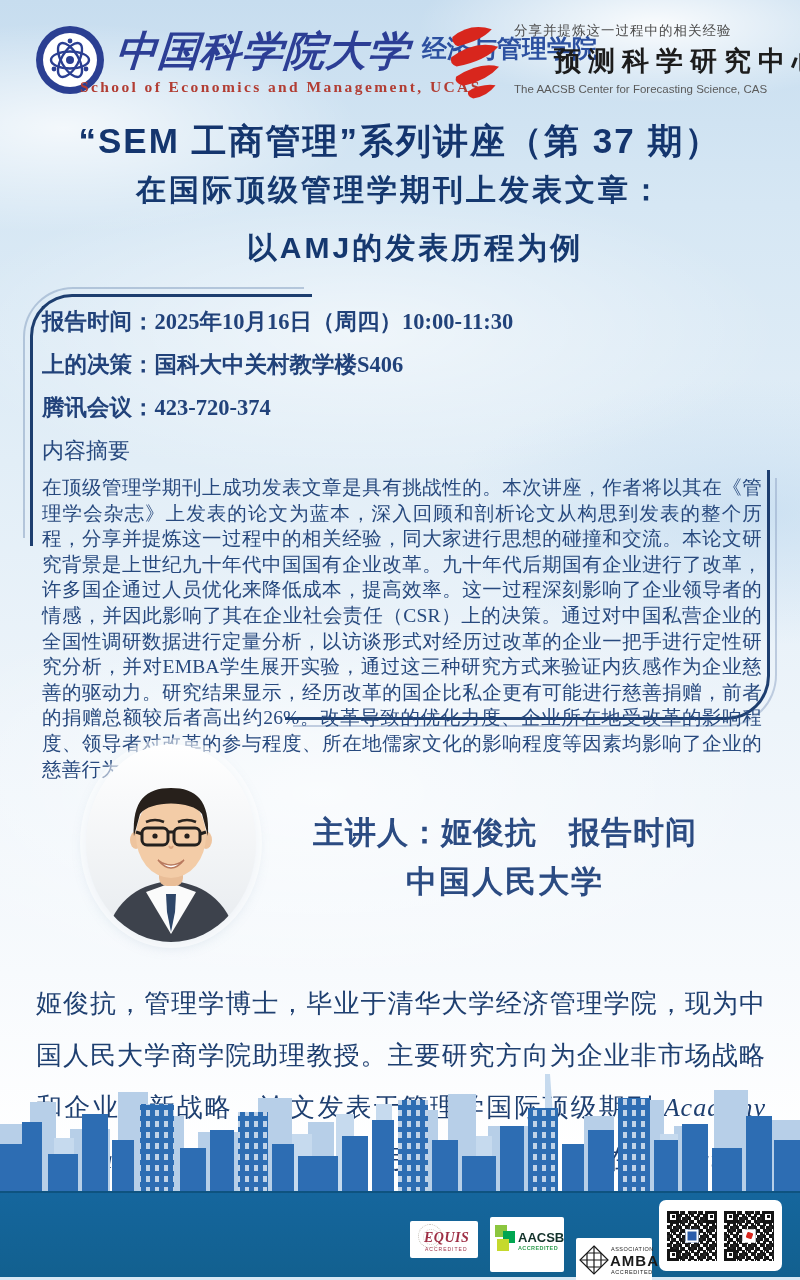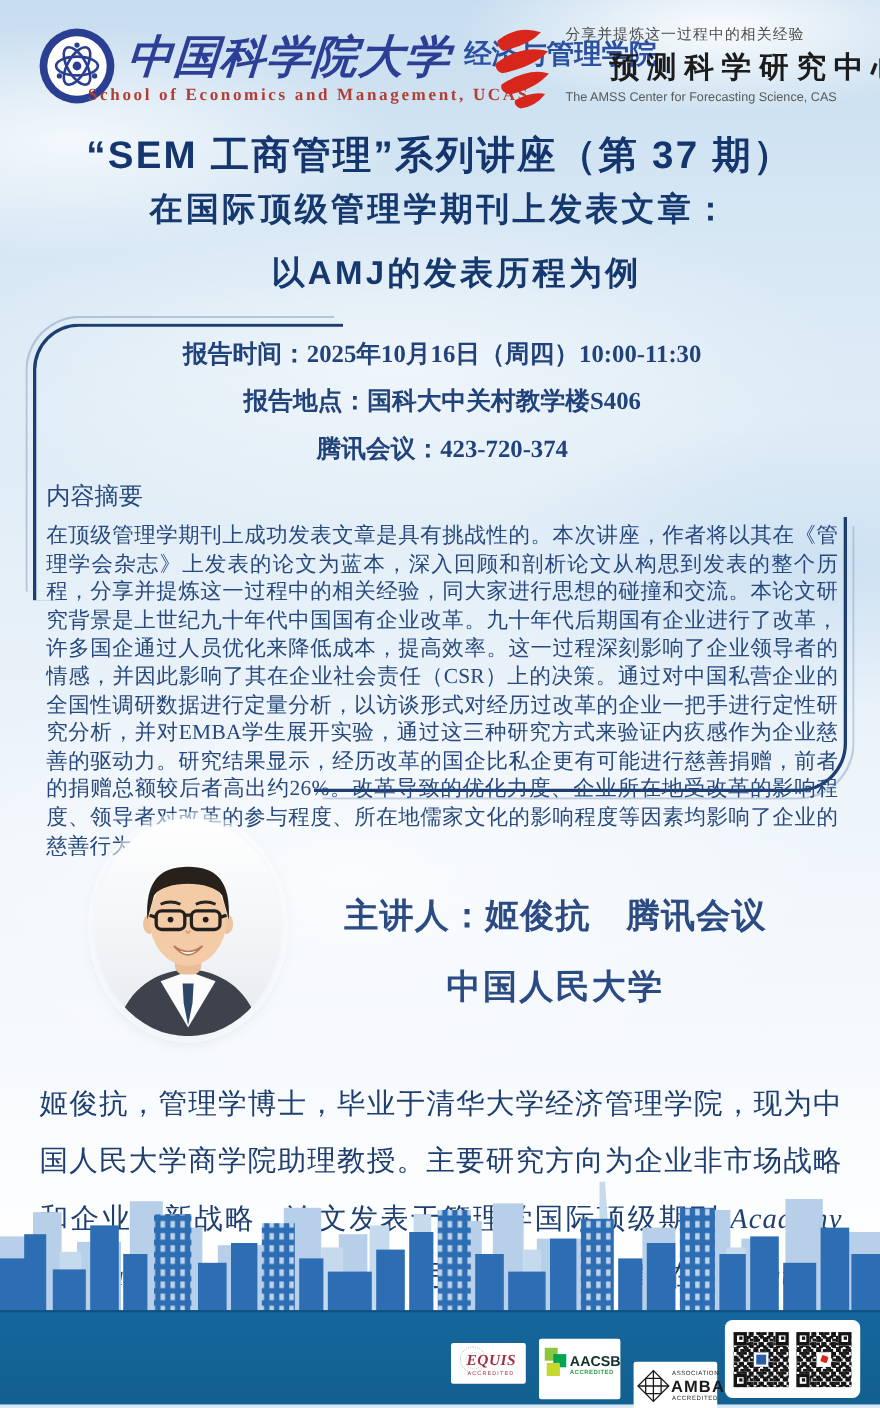--- a/index.html
+++ b/index.html
@@ -39,30 +39,30 @@
   .frame-tl { position:absolute; left:30px; top:294px; width:282px; height:252px;
     border-left:3px solid #1d3e6f; border-top:3px solid #1d3e6f; border-top-left-radius:42px; }
   .frame-tl::before { content:""; position:absolute; left:-10px; top:-10px; width:100%; height:100%;
     border-left:2px solid rgba(130,155,190,0.5); border-top:2px solid rgba(130,155,190,0.5); border-top-left-radius:50px; }
   .frame-br { position:absolute; left:285px; top:470px; width:485px; height:250px;
     border-right:3px solid #1d3e6f; border-bottom:3px solid #1d3e6f; border-bottom-right-radius:44px; }
   .frame-br::after { content:""; position:absolute; right:-10px; bottom:-10px; width:100%; height:100%;
     border-right:2px solid rgba(150,170,200,0.55); border-bottom:2px solid rgba(150,170,200,0.55); border-bottom-right-radius:52px; }
   
   .info { position:absolute; left:42px; top:300px; width:720px; color:#21427a; }
-  .info-row { font-size:22.5px; font-weight:bold; line-height:43px; white-space:nowrap;text-align:center; }
+  .info-row { font-size:22.5px; font-weight:bold; line-height:43px; white-space:nowrap; }
   .abstract-label { font-size:22px; font-weight:normal; line-height:43px; color:#27497e; }
   .abstract { margin-top:3px; font-size:19.5px; line-height:25.6px; text-align:justify; color:#27497e; letter-spacing:0.2px; }
   
   .photo { position:absolute; left:86px; top:744px; width:170px; height:198px; border-radius:50%;
     overflow:hidden; background:linear-gradient(180deg,#ffffff 0%, #f2f4f6 55%, #e7ebef 100%);
     box-shadow:0 0 0 6px rgba(255,255,255,0.55), 0 4px 14px rgba(120,150,180,0.25); }
   .speaker-text { position:absolute; left:295px; top:812px; width:420px; text-align:center; }
   .speaker-line1 { font-family:"Liberation Sans",sans-serif; font-weight:bold; font-size:31px; color:#2b4b82; letter-spacing:1px; white-space:nowrap; }
-  .speaker-line2 { font-family:"Liberation Sans",sans-serif; font-weight:bold; font-size:31px; color:#2b4b82; letter-spacing:2px; margin-top:22px; }
+  .speaker-line2 { font-family:"Liberation Sans",sans-serif; font-weight:bold; font-size:31px; color:#2b4b82; letter-spacing:2px; margin-top:7px; }
   
   .bio { position:absolute; left:36px; top:978px; width:730px; font-size:26px; line-height:52px;
     color:#1e3f70; text-align:justify; letter-spacing:1px; }
   .bio .it { font-style:italic; }
   
   .sky-back { position:absolute; left:0; bottom:86px; width:800px; height:120px; }
   .sky-front { position:absolute; left:0; bottom:84px; width:800px; height:110px; }
   .band { position:absolute; left:0; bottom:3px; width:800px; height:86px;
     background:linear-gradient(180deg,#15669d 0%, #12608f 100%); border-top:2px solid rgba(8,60,100,0.35); }
   .bottom-strip { position:absolute; left:0; bottom:0; width:800px; height:3px; background:#d8e8f4; }
@@ -131,37 +131,37 @@
       <g fill="#d8261d" transform="rotate(-8 29 39)">
         <path d="M10,12 Q30,0 50,10 Q38,20 14,22 Q8,18 10,12 Z"></path>
         <path d="M6,32 Q32,18 54,28 Q40,40 10,42 Q3,38 6,32 Z"></path>
         <path d="M8,52 Q34,40 52,48 Q38,60 14,62 Q5,58 8,52 Z"></path>
         <path d="M18,68 Q34,62 46,66 Q36,76 22,76 Q16,73 18,68 Z"></path>
       </g>
     </svg>
     <div class="hdr-right-text">
       <div class="inst-cn">分享并提炼这一过程中的相关经验</div>
       <div class="center-cn">预测科学研究中心</div>
-      <div class="center-en">The AMSS Center for Forecasting Science, CAS</div>
+      <div class="center-en">The AACSB Center for Forecasting Science, CAS</div>
     </div>
   </div>
 
   <div class="series-title">“SEM 工商管理”系列讲座（第 37 期）</div>
   <div class="talk-title1">在国际顶级管理学期刊上发表文章：</div>
   <div class="talk-title2">以AMJ的发表历程为例</div>
 
   <div class="frame-tl"></div>
   <div class="frame-br"></div>
 
   <div class="info">
     <div class="info-row">
       <span>报告时间：</span><span>2025年10月16日（周四）10:00-11:30</span>
     </div>
     <div class="info-row">
-      <span>报告地点：</span><span>国科大中关村教学楼S406</span>
+      <span>上的决策：</span><span>国科大中关村教学楼S406</span>
     </div>
     <div class="info-row">
       <span>腾讯会议：</span><span>423-720-374</span>
     </div>
     <div class="abstract-label">内容摘要</div>
     <div class="abstract">在顶级管理学期刊上成功发表文章是具有挑战性的。本次讲座，作者将以其在《管理学会杂志》上发表的论文为蓝本，深入回顾和剖析论文从构思到发表的整个历程，分享并提炼这一过程中的相关经验，同大家进行思想的碰撞和交流。本论文研究背景是上世纪九十年代中国国有企业改革。九十年代后期国有企业进行了改革，许多国企通过人员优化来降低成本，提高效率。这一过程深刻影响了企业领导者的情感，并因此影响了其在企业社会责任（CSR）上的决策。通过对中国私营企业的全国性调研数据进行定量分析，以访谈形式对经历过改革的企业一把手进行定性研究分析，并对EMBA学生展开实验，通过这三种研究方式来验证内疚感作为企业慈善的驱动力。研究结果显示，经历改革的国企比私企更有可能进行慈善捐赠，前者的捐赠总额较后者高出约26%。改革导致的优化力度、企业所在地受改革的影响程度、领导者对改革的参与程度、所在地儒家文化的影响程度等因素均影响了企业的慈善行为。</div>
   </div>
 
   <div class="photo">
     <svg viewBox="0 0 170 198" width="170" height="198">
@@ -183,21 +183,21 @@
       </g>
       <circle cx="69" cy="92" r="2.6" fill="#241f1c"></circle>
       <circle cx="101" cy="92" r="2.6" fill="#241f1c"></circle>
       <path d="M60,78 Q69,74 78,78" stroke="#2a241f" stroke-width="2.5" fill="none"></path>
       <path d="M92,78 Q101,74 110,78" stroke="#2a241f" stroke-width="2.5" fill="none"></path>
       <path d="M83,102 Q85,106 87,102" stroke="#d9a47f" stroke-width="2" fill="none"></path>
       <path d="M72,116 Q85,126 98,116 Q85,132 72,116 Z" fill="#ffffff" stroke="#b97a5e" stroke-width="1.5"></path>
     </svg>
   </div>
   <div class="speaker-text">
-    <div class="speaker-line1">主讲人：姬俊抗　腾讯会议</div>
+    <div class="speaker-line1">主讲人：姬俊抗　报告时间</div>
     <div class="speaker-line2">中国人民大学</div>
   </div>
 
   <div class="bio"><span>姬俊抗，管理学博士，毕业于清华大学经济管理学院，现为中国人民大学商学院助理教授。主要研究方向为企业非市场战略和企业创新战略，论文发表于管理学国际顶级期刊 </span><span class="it">Academy of Management Journal</span><span>，另有多篇文章在 </span><span class="it">Strategic Management Journal</span><span> 等期刊处于返修阶段。</span></div>
 
   <svg class="sky-back" viewBox="0 0 800 120" preserveAspectRatio="none">
     <g fill="#b7cfe8">
       <rect x="0" y="50" width="36" height="70"></rect>
         <rect x="30" y="28" width="26" height="92"></rect>
       <rect x="70" y="55" width="40" height="65"></rect>

